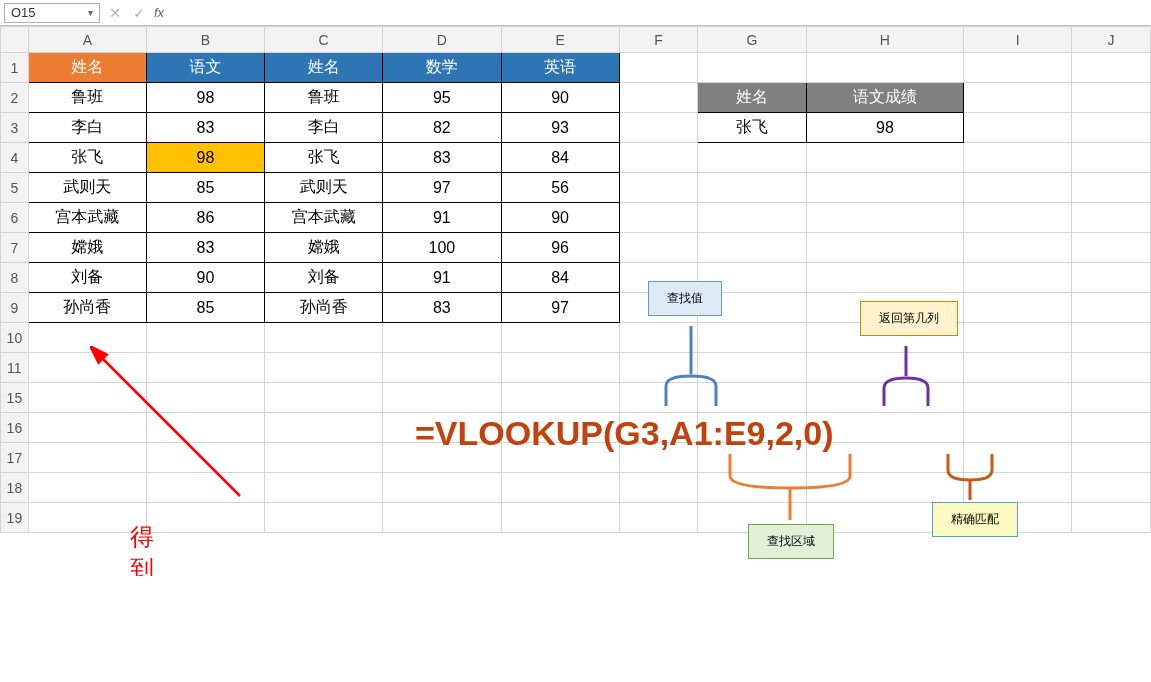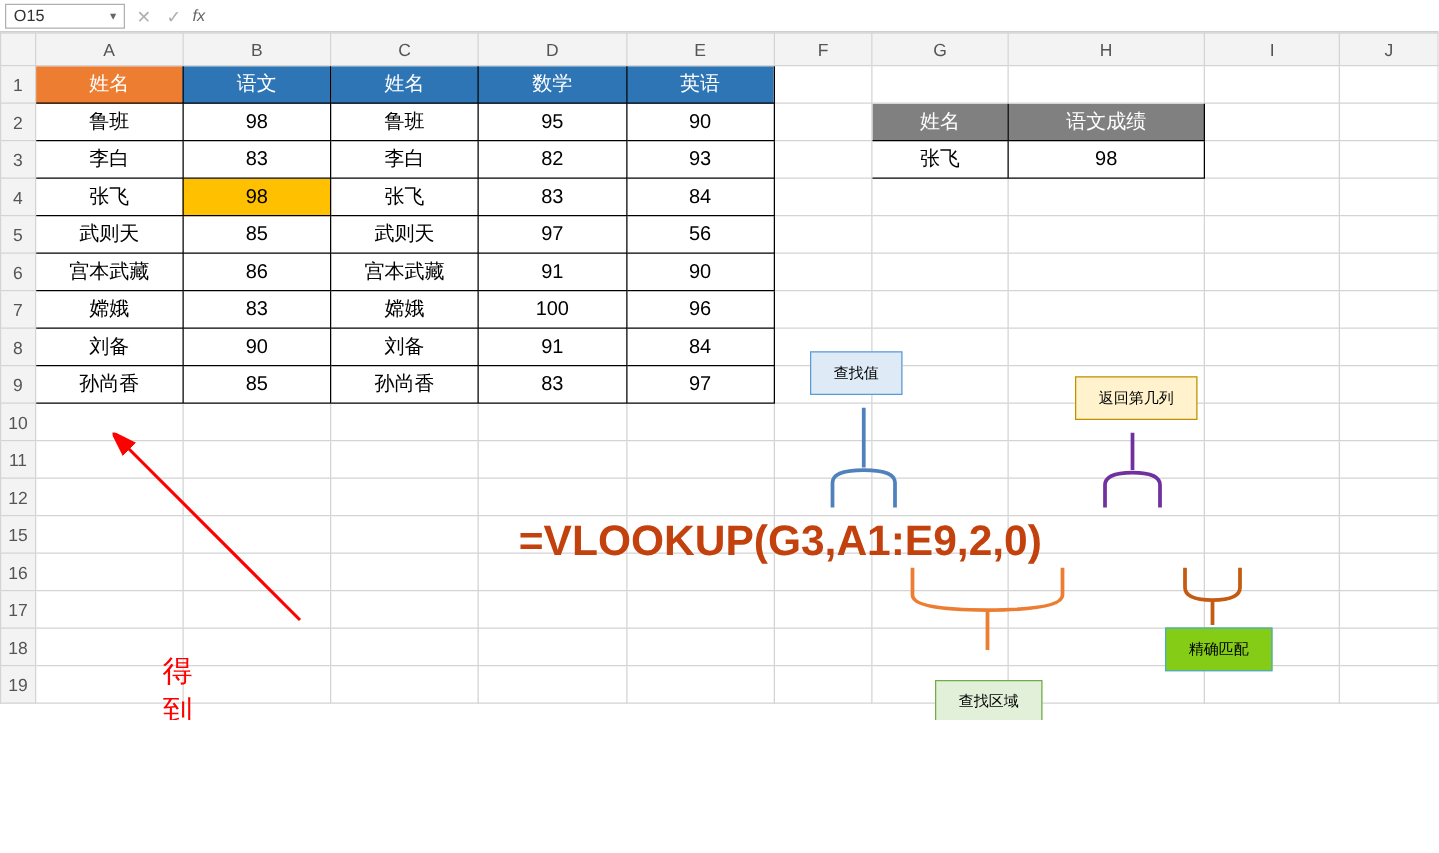--- a/index.html
+++ b/index.html
@@ -36,21 +36,21 @@
   .hl-yellow  { background: #FFC000 !important; }
 
   
   .overlay { position: absolute; left: 0; top: 0; pointer-events: none; }
   .formula-big { position: absolute; font-size: 34px; font-weight: 700; color: #c2410c; white-space: nowrap; }
   .note-red { position: absolute; color: #FF0000; font-size: 24px; font-weight: 400; }
   .label-box { position: absolute; border: 1px solid; padding: 8px 18px; font-size: 12px; text-align: center; white-space: nowrap; }
   .lb-blue   { background: #DEEBF7; border-color: #5B9BD5; }
   .lb-yellow { background: #FFF2CC; border-color: #BF9000; }
   .lb-green  { background: #E2F0D9; border-color: #70AD47; }
-  .lb-lblue  { background: #84cc16; border-color: #4BACC6; }
+  .lb-lblue  { background: #fef9c3; border-color: #4BACC6; }
 
   .arrow-red { position: absolute; }
   
   svg { position: absolute; }
 </style>
 </head>
 <body>
 
 <div class="app">
 
@@ -241,33 +241,20 @@
             <td></td>
             <td></td>
             <td></td>
             <td></td>
             <td></td>
             <td></td>
             <td></td>
             <td></td>
           </tr>
       <tr>
-            <th class="rowhead">12</th>
-            <td></td>
-            <td></td>
-            <td></td>
-            <td></td>
-            <td></td>
-            <td></td>
-            <td></td>
-            <td></td>
-            <td></td>
-            <td></td>
-          </tr>
-      <tr>
             <th class="rowhead">15</th>
             <td></td>
             <td></td>
             <td></td>
             <td></td>
             <td></td>
             <td></td>
             <td></td>
             <td></td>
             <td></td>
@@ -337,21 +324,21 @@
             </marker>
           </defs>
         <line x1="150" y1="150" x2="10" y2="10" stroke="#FF0000" stroke-width="2.5" marker-end="url(#ah)"></line>
       </svg>
       <div class="note-red" style="left:130px; top:495px;">得到结果后隐藏掉</div>
 
       <div class="formula-big" style="left:415px; top:388px;">=VLOOKUP(G3,A1:E9,2,0)</div>
 
       <div class="label-box lb-blue" style="left:648px; top:255px;">查找值</div>
       <div class="label-box lb-yellow" style="left:860px; top:275px;">返回第几列</div>
-      <div class="label-box lb-green" style="left:748px; top:498px;margin-top:20px;">查找区域</div>
+      <div class="label-box lb-green" style="left:748px; top:498px;">查找区域</div>
       <div class="label-box lb-lblue" style="left:932px; top:476px;">精确匹配</div>
 
       <svg style="left:656px; top:300px;" width="70" height="88">
         <path d="M35 0 V48 M10 60 Q10 50 35 50 Q60 50 60 60 M10 60 V80 M60 60 V80" fill="none" stroke="#4F81BD" stroke-width="3"></path>
       </svg>
 
       <svg style="left:876px; top:320px;" width="60" height="68">
         <path d="M30 0 V30 M8 42 Q8 32 30 32 Q52 32 52 42 M8 42 V60 M52 42 V60" fill="none" stroke="#7030A0" stroke-width="3"></path>
       </svg>
 

